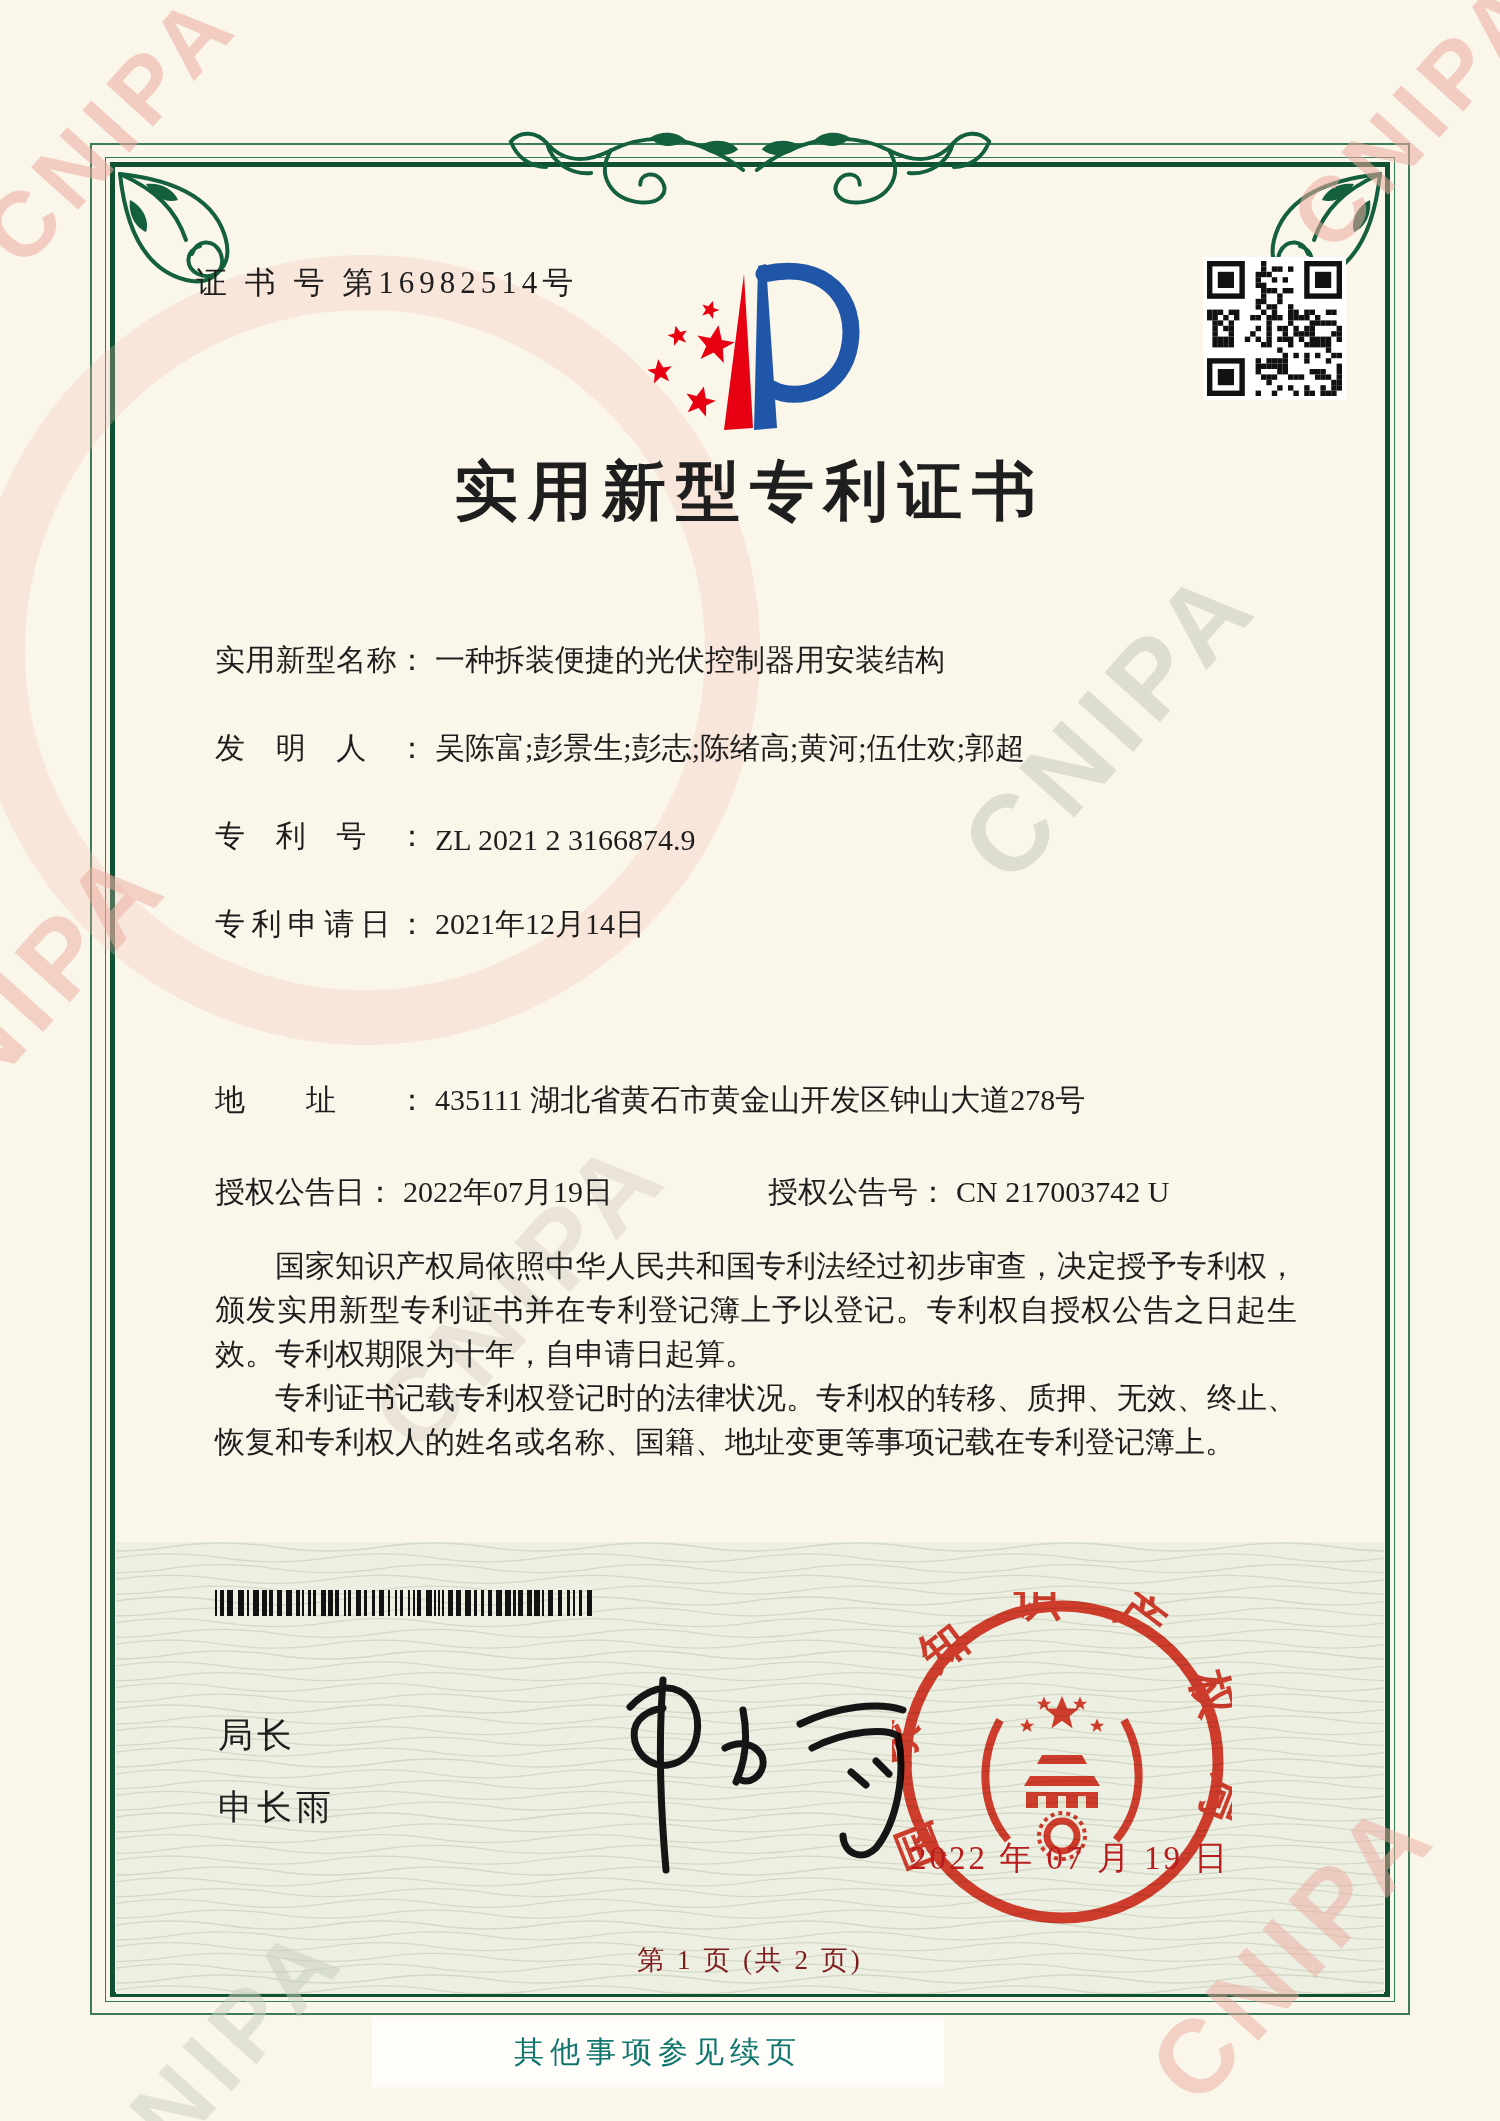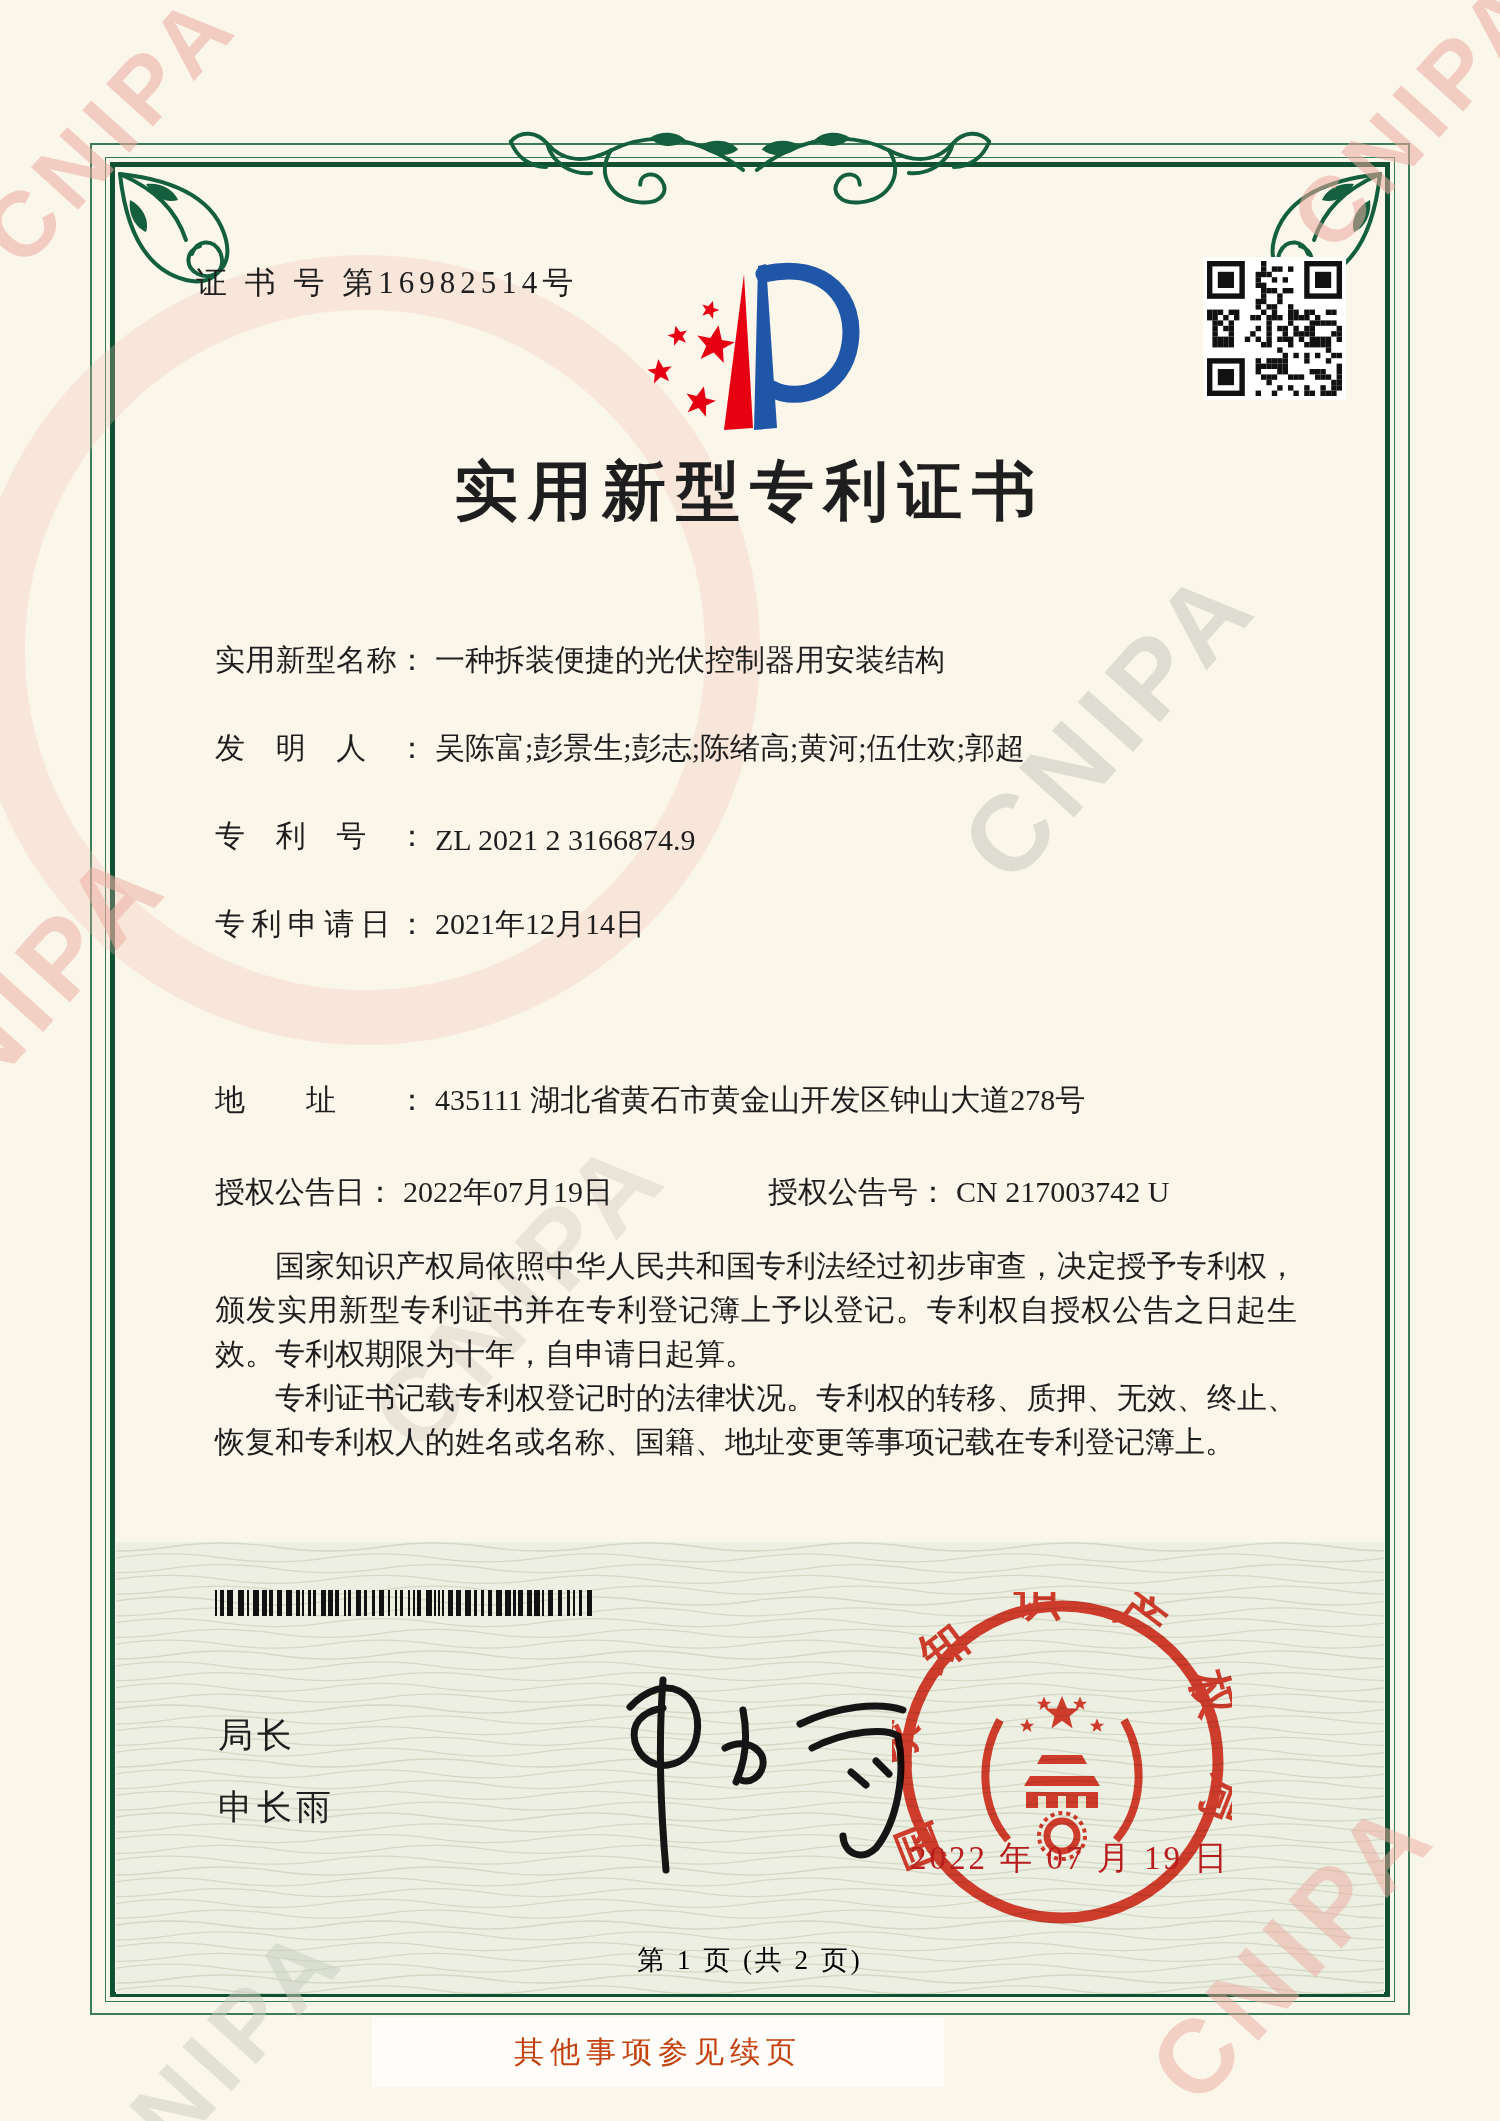--- a/index.html
+++ b/index.html
@@ -33,24 +33,24 @@
   .body-text p{margin:0;text-indent:2em;}
   
   .band{position:absolute;left:116px;right:116px;top:1542px;height:452px;background:#edefe3;z-index:1;}
   .barcode{position:absolute;left:215px;top:1590px;z-index:3;}
   .signer{position:absolute;left:218px;font-size:35px;z-index:3;letter-spacing:4px;}
   .sig{position:absolute;left:575px;top:1652px;z-index:3;}
   .seal{position:absolute;left:892px;top:1592px;z-index:3;mix-blend-mode:multiply;opacity:.95;}
   .seal-date{position:absolute;left:905px;top:1836px;width:330px;text-align:center;
              font-size:33px;letter-spacing:3px;color:#b91c1c;z-index:4;}
   .page-num{position:absolute;left:0;right:0;top:1942px;text-align:center;font-size:27px;
-            letter-spacing:3px;color:#000000;z-index:3;}
+            letter-spacing:3px;color:#7f1d1d;z-index:3;}
   .cont-strip{position:absolute;left:372px;top:2017px;width:572px;height:70px;background:#fffdf9;
               display:flex;align-items:center;justify-content:center;z-index:3;}
-  .cont-strip span{font-size:30px;letter-spacing:6px;color:#c2410c;}
+  .cont-strip span{font-size:30px;letter-spacing:6px;color:#0f766e;}
   .logo{position:absolute;left:630px;top:250px;z-index:3;}
   .qr{position:absolute;left:1203px;top:257px;z-index:3;background:#fff;padding:4px;}
 </style>
 </head>
 <body>
 
 <div class="page">
 
   <div class="ghost-ring" style="left:-30px;top:255px;width:680px;height:680px;border:55px solid rgba(240,190,180,0.28);"></div>
 

